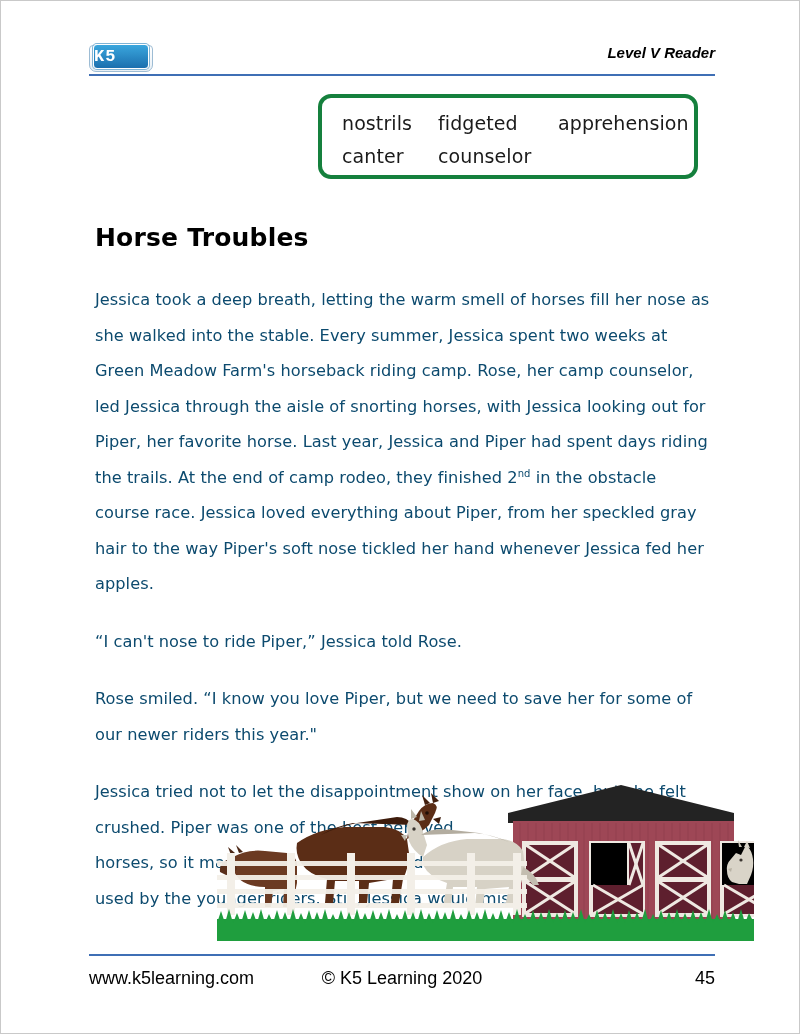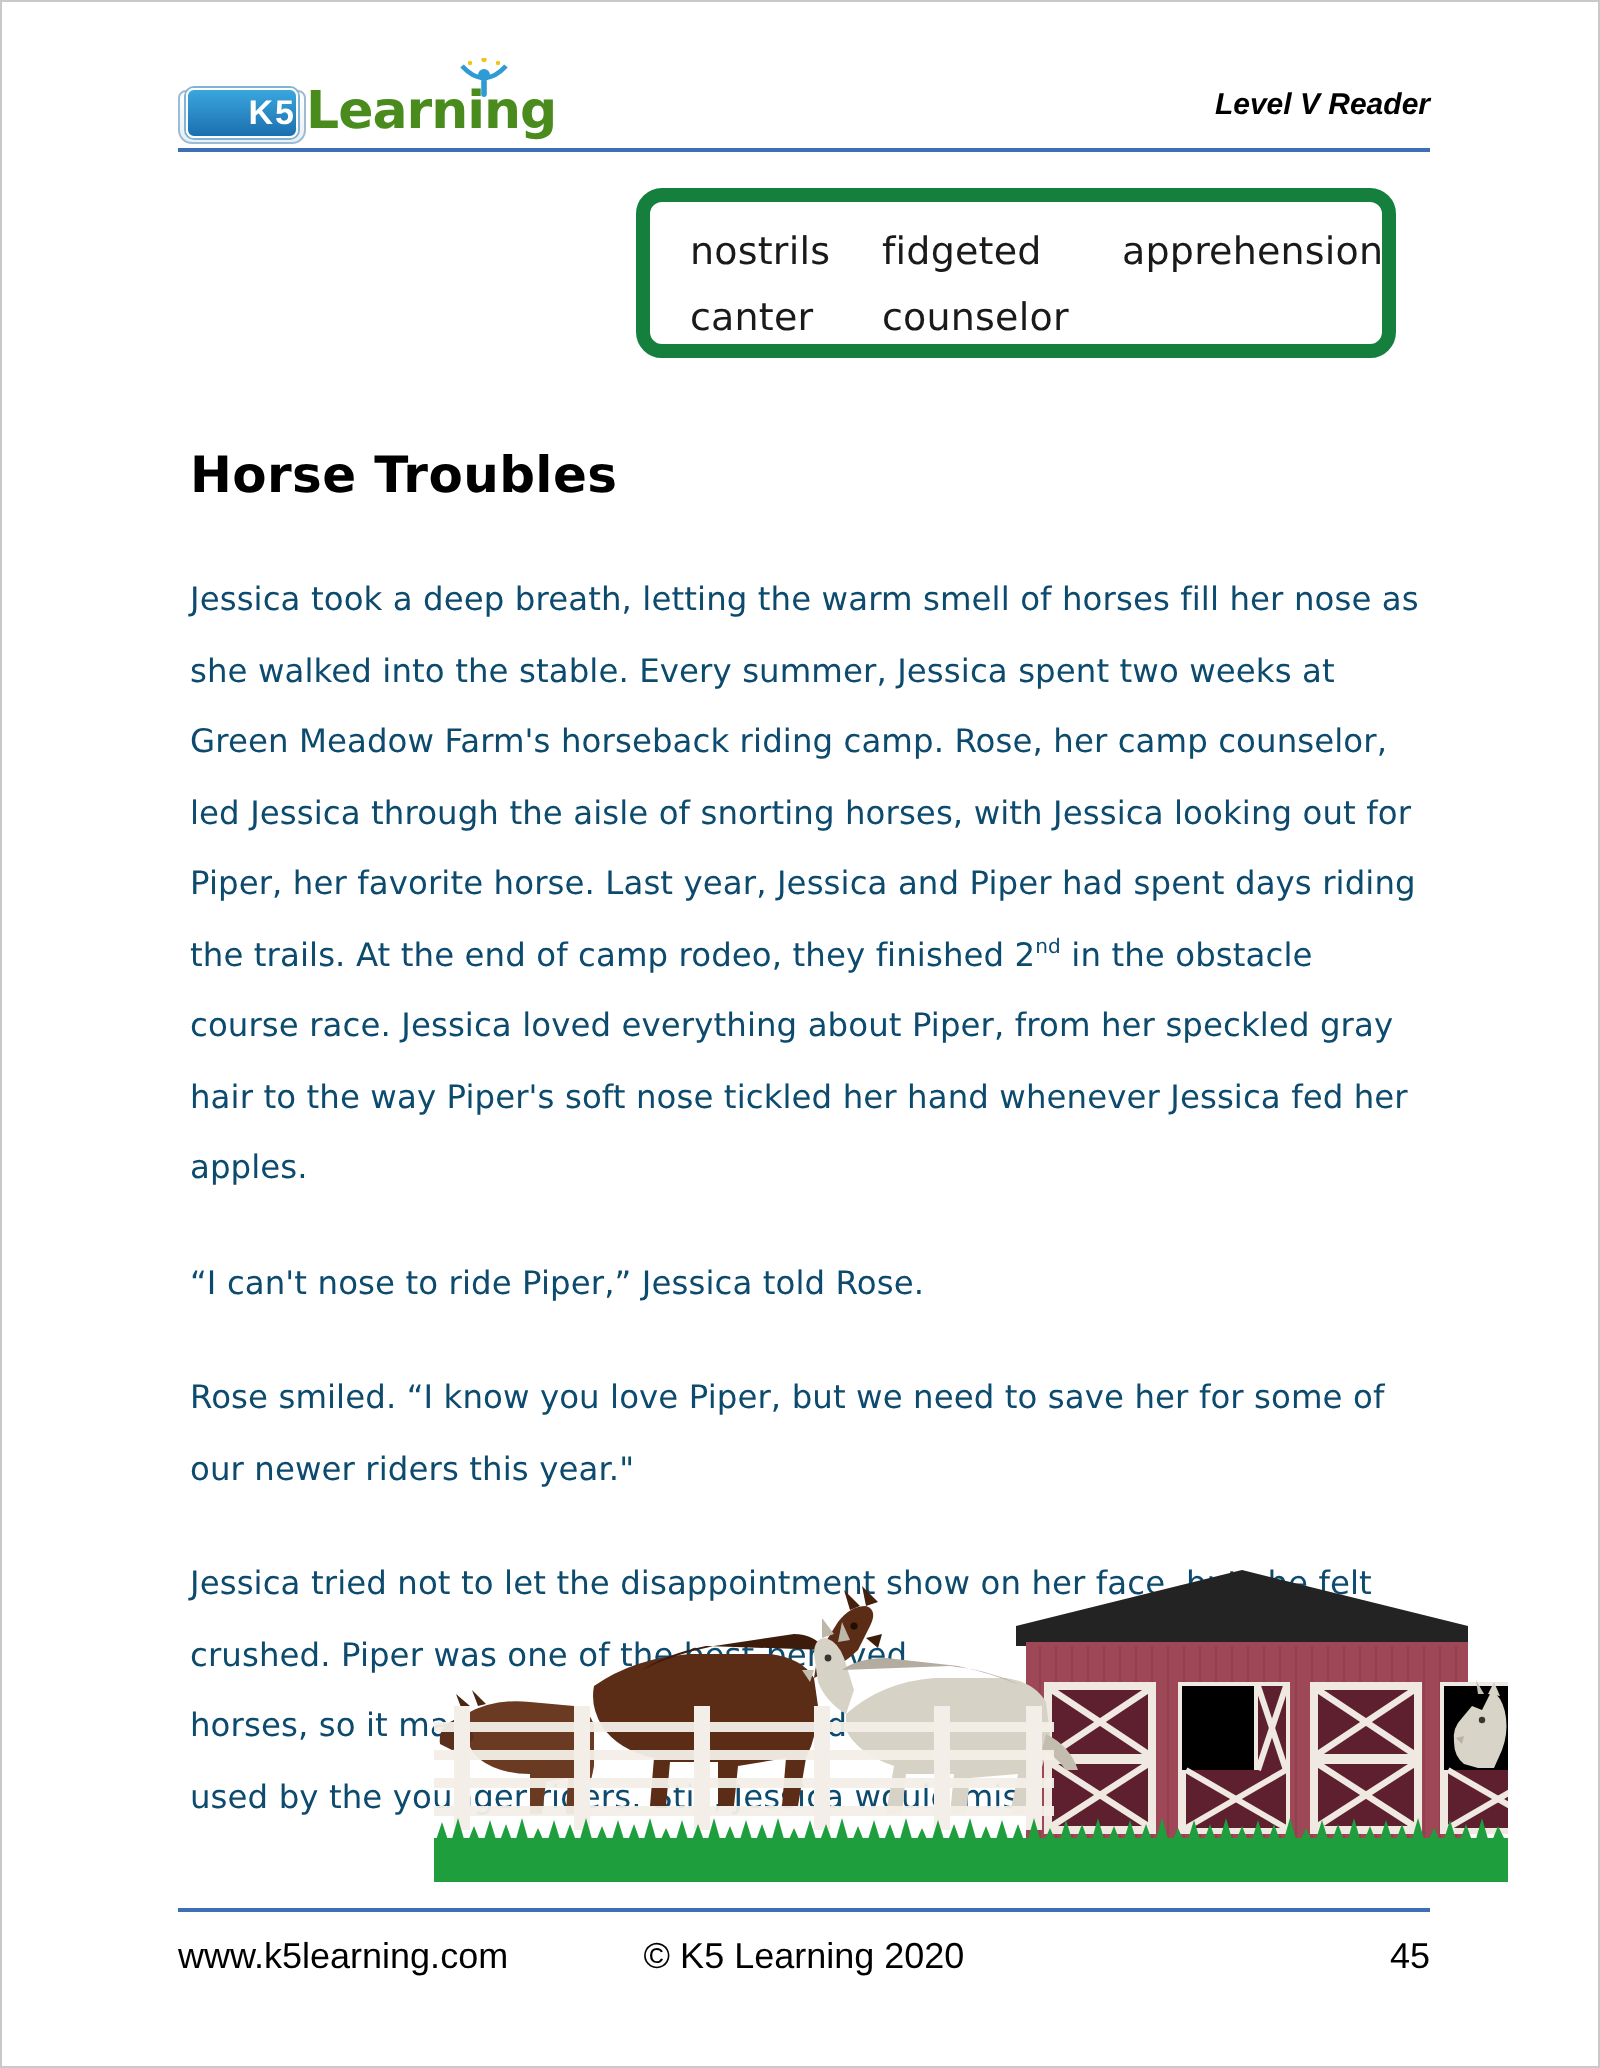--- a/index.html
+++ b/index.html
@@ -57,25 +57,25 @@
     background: #9dbcd4;
   }
   .logo-k5 {
     position: absolute;
     left: 4px; top: 1px;
     width: 54px; height: 23px;
     background: linear-gradient(#3aa6dd, #1b6fae);
     border: 1.5px solid #ffffff;
     border-radius: 4px;
     color: #ffffff;
-    font-family: Liberation Sans, sans-serif;
+    font-family: Liberation Mono, monospace;
     font-weight: bold;
     font-size: 17px;
     line-height: 23px;
-    text-align: right;
+    text-align: left;
     letter-spacing: 1px;
     box-shadow: 0 0 0 1px #7fb4d6;
   }
   .logo-word {
     font-family: "DejaVu Sans", sans-serif;
     font-weight: bold;
     font-size: 26px;
     line-height: 28px;
     color: #4a8b1e;
     letter-spacing: -0.5px;
@@ -106,21 +106,21 @@
     background: #3f6fb5;
   }
 
   
   .vocab-box {
     position: absolute;
     left: 317px;
     top: 93px;
     width: 380px;
     height: 85px;
-    border: 7px solid #15803d;
+    border: 4px solid #15803d;
     border-radius: 13px;
     box-sizing: border-box;
     padding: 11px 0 0 20px;
   }
   .vocab-grid {
     display: grid;
     grid-template-columns: 96px 120px auto;
     row-gap: 4px;
   }
   .vocab-word {
@@ -194,31 +194,20 @@
 </head>
 <body>
 
 <div class="page">
 
   <div class="header">
     <div class="logo">
       <div class="logo-badge">
         <div class="logo-book"></div>
         <div class="logo-k5">K5</div>
-      </div>
-      <div class="logo-word">
-        <span>Learning</span>
-        <svg class="logo-figure" viewBox="0 0 26 22">
-          <path d="M2 4 Q13 16 24 4" fill="none" stroke="#2f9bd4" stroke-width="2.4"></path>
-          <circle cx="13" cy="8.5" r="3" fill="#2f9bd4"></circle>
-          <rect x="11.6" y="10.5" width="2.8" height="9" rx="1.2" fill="#2f9bd4"></rect>
-          <circle cx="6" cy="2.5" r="1.1" fill="#f0c419"></circle>
-          <circle cx="13" cy="0.8" r="1.3" fill="#f0c419"></circle>
-          <circle cx="20" cy="2.5" r="1.1" fill="#f0c419"></circle>
-        </svg>
       </div>
     </div>
     <div class="hdr-title">Level V Reader</div>
   </div>
   <div class="hdr-rule"></div>
 
   <div class="vocab-box">
     <div class="vocab-grid">
       <span class="vocab-word">nostrils</span>
       <span class="vocab-word">fidgeted</span>

